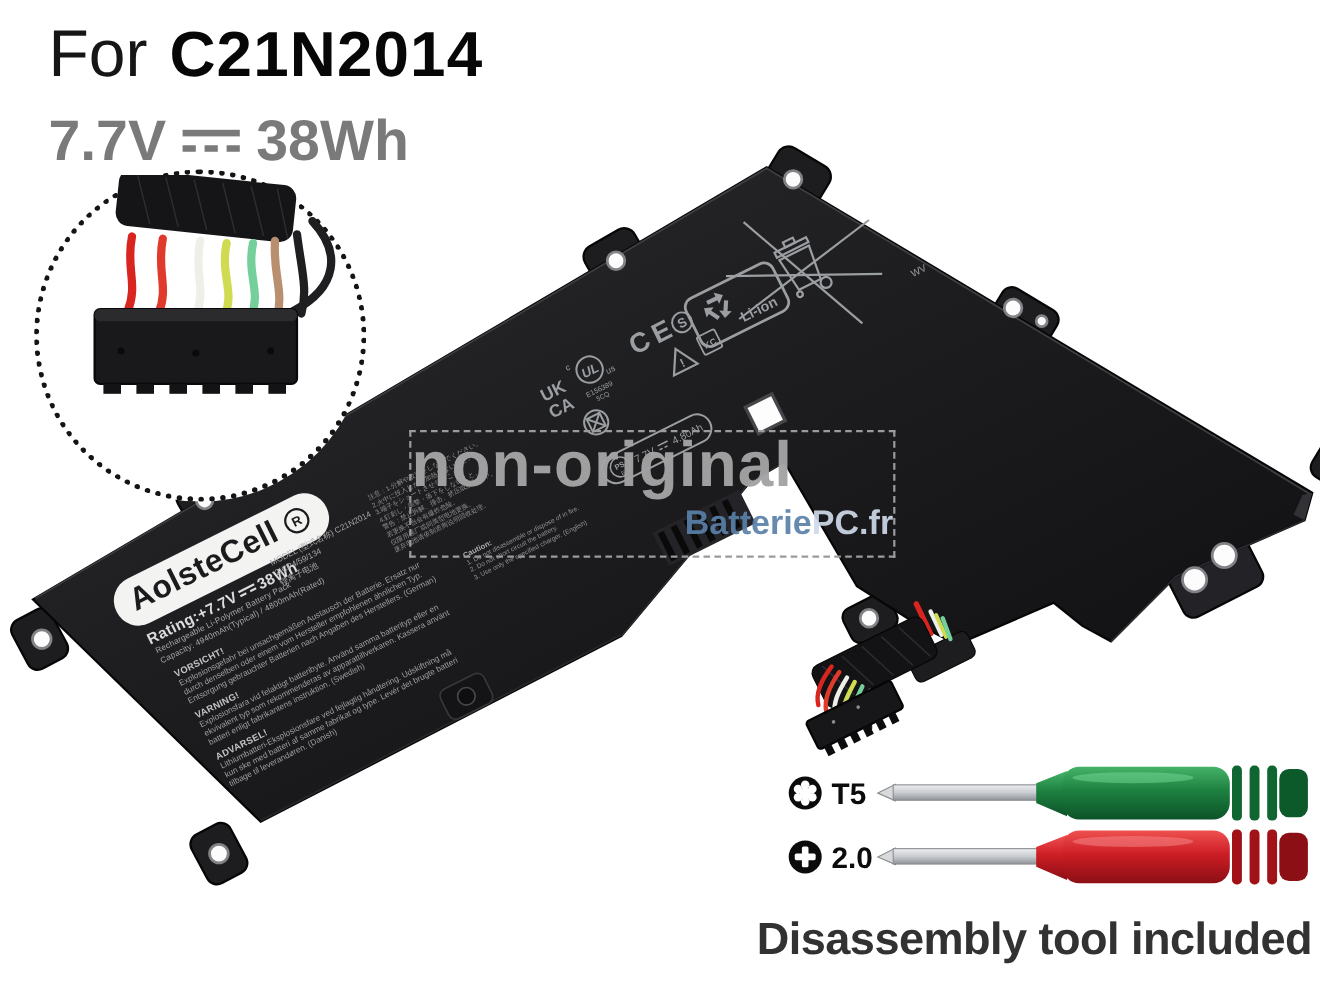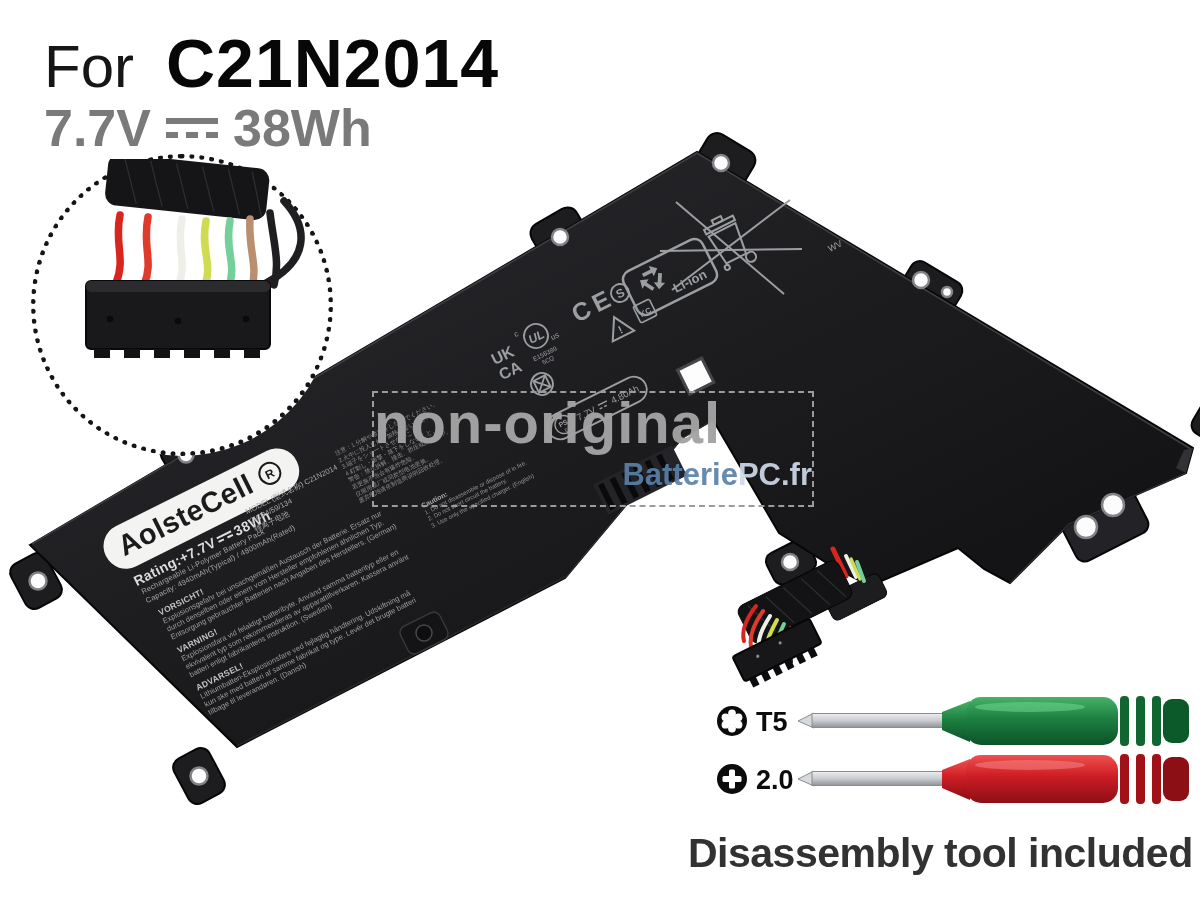--- a/index.html
+++ b/index.html
@@ -1,22 +1,22 @@
 <!DOCTYPE html>
 <html><head>
 <meta charset="utf-8">
 <style>
   html,body{margin:0;padding:0;background:#ffffff;}
   #stage{position:relative;width:1200px;height:900px;background:#ffffff;overflow:hidden;
          font-family:"Liberation Sans",sans-serif;}
   #battery-svg{position:absolute;left:0;top:0;z-index:1;}
   
-  .for-line{position:absolute;left:44px;top:14px;z-index:6;display:flex;align-items:baseline;gap:32px;margin-top:10px;}
+  .for-line{position:absolute;left:44px;top:14px;z-index:6;display:flex;align-items:baseline;gap:20px;}
   .for-word{font-size:60px;font-weight:500;color:#161616;letter-spacing:0;}
-  .model-word{font-size:68px;font-weight:800;color:#070707;letter-spacing:1px;}
+  .model-word{font-size:58px;font-weight:800;color:#070707;letter-spacing:1px;}
   .volt-line{position:absolute;left:44px;top:98px;z-index:6;display:flex;align-items:center;gap:15px;
              font-size:52px;font-weight:700;color:#7a7a7a;}
   .dc-sym{display:inline-block;width:52px;}
   .dc-top{display:block;height:0;border-top:6px solid #7a7a7a;margin-bottom:8px;}
   .dc-bot{display:block;height:0;border-top:6px dashed #7a7a7a;}
   
   .callout{position:absolute;left:31px;top:154px;width:292px;height:292px;border:5px dotted #141414;
            border-radius:50%;background:#ffffff;z-index:6;}
   
   .wm-box{position:absolute;left:372px;top:391px;width:438px;height:112px;border:2px dashed #9b9b9b;z-index:4;}

